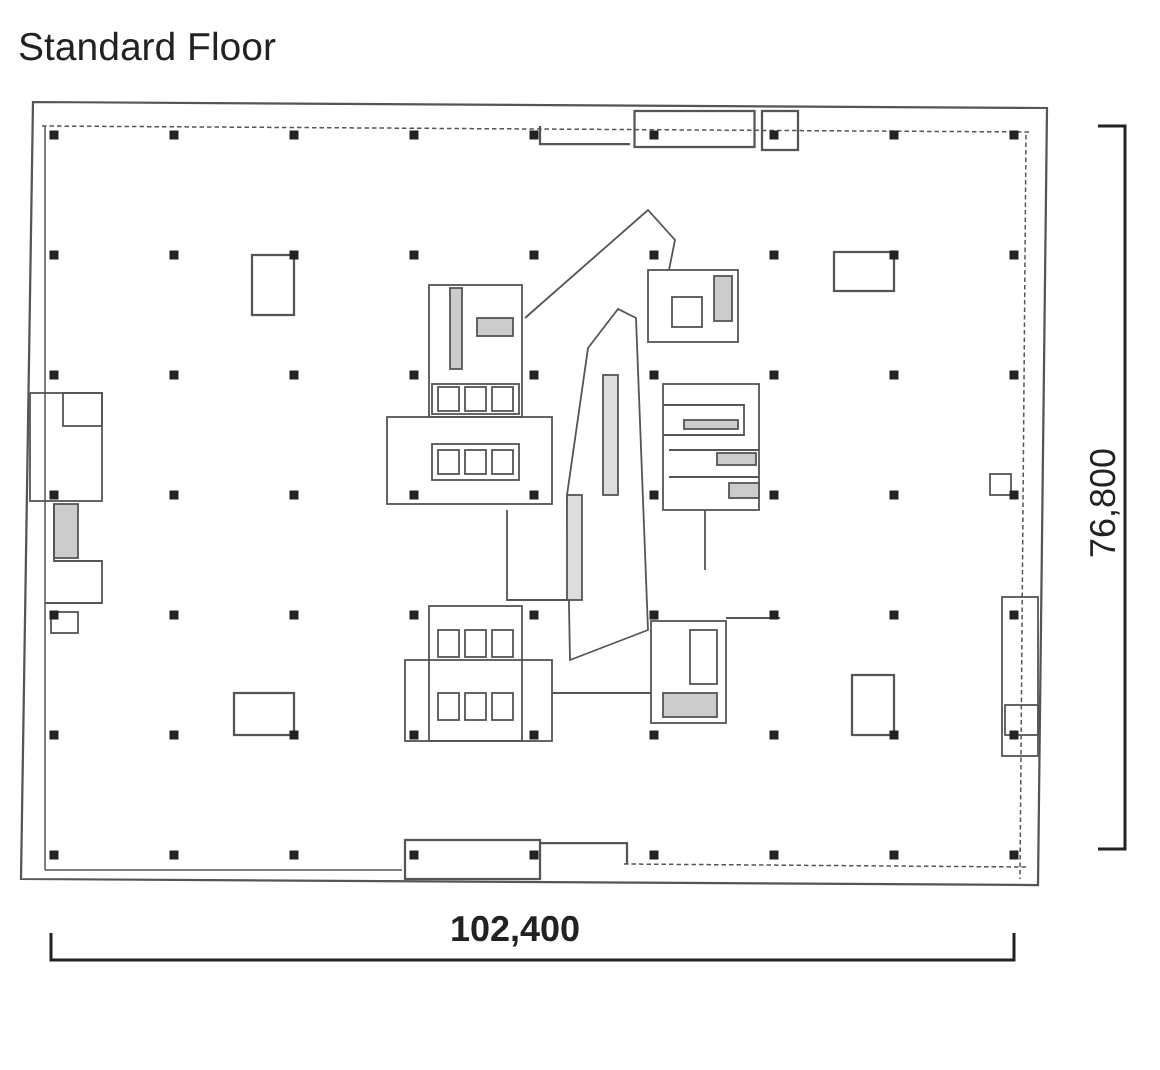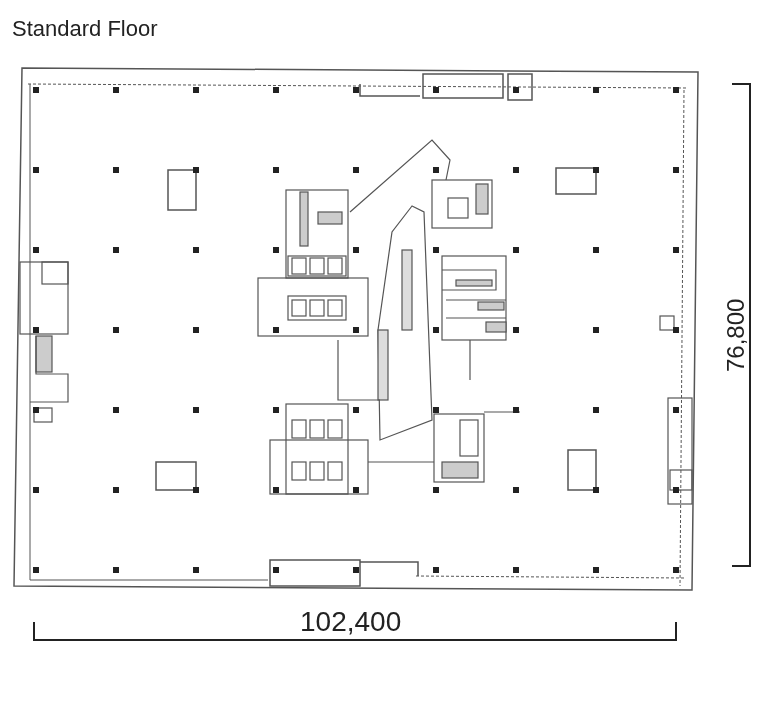--- a/index.html
+++ b/index.html
@@ -1,20 +1,20 @@
 <!DOCTYPE html>
 <html><head>
 <meta charset="utf-8">
 <style>
   html, body { margin: 0; padding: 0; background: #ffffff; }
   body { width: 773px; height: 713px; position: relative; overflow: hidden;
          font-family: "Liberation Sans", sans-serif; }
-  .title { position: absolute; left: 12px; top: 16px; font-size: 22px; color: #222; }
+  .title { position: absolute; left: 12px; top: 16px; font-size: 26px; color: #222; }
   svg.plan { position: absolute; left: 0; top: 0; }
-  .dim-h-label { position: absolute; left: 300px; top: 606px; font-size: 28px; color: #222; }
+  .dim-h-label { position: absolute; left: 300px; top: 606px; font-size: 24px; color: #222; font-weight: bold; }
   .dim-v-label { position: absolute; left: 700px; top: 305px; font-size: 24px; color: #222;
                  transform: rotate(-90deg); transform-origin: left top; white-space: nowrap; }
 </style>
 </head>
 <body>
 
 <div class="title">Standard Floor</div>
 
 <svg class="plan" width="773" height="713" viewBox="0 0 773 713">
 

